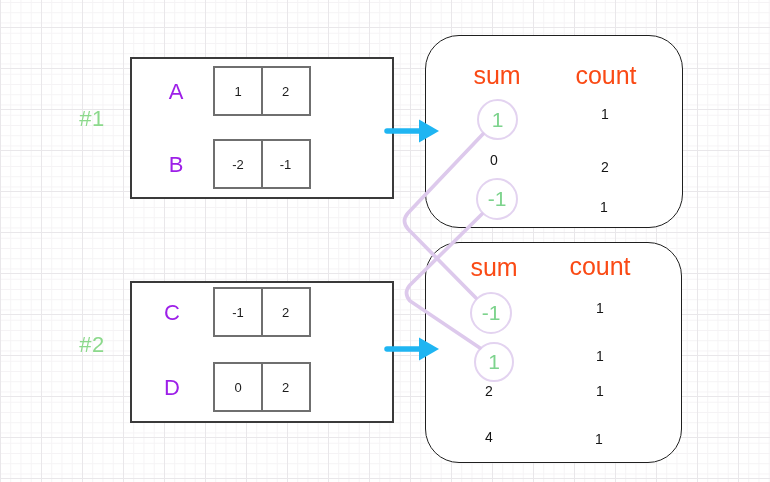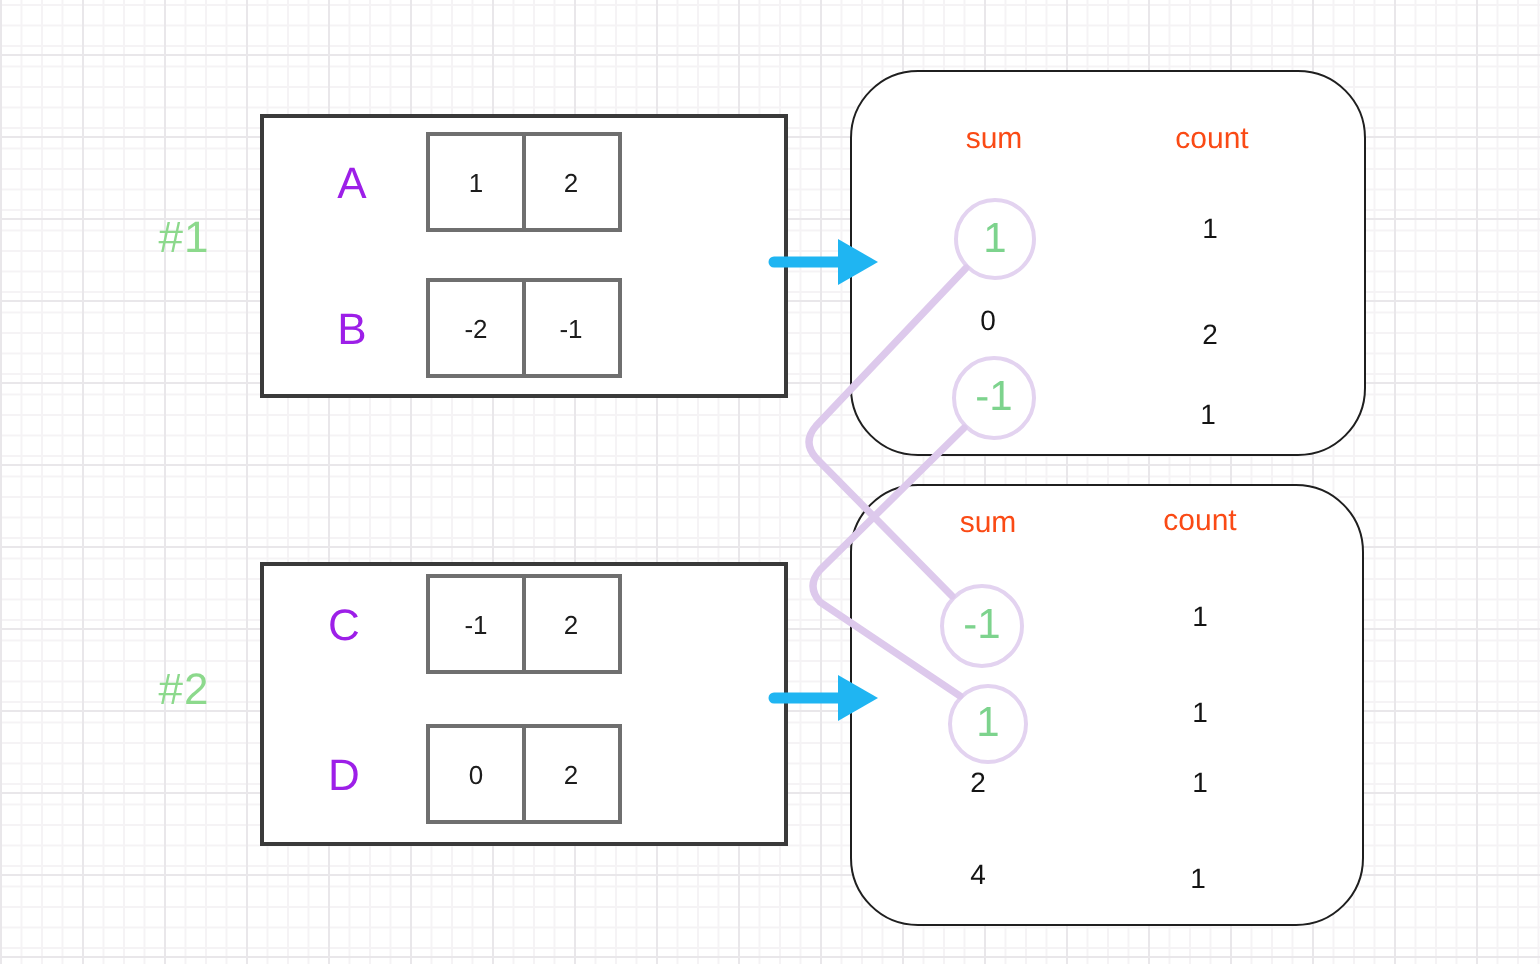--- a/index.html
+++ b/index.html
@@ -35,21 +35,21 @@
     font-size:13px;color:#1c1c1c;
   }
   .cell + .cell{margin-left:-2.5px;}
   .panel{
     position:absolute;background:#ffffff;border:1.5px solid #1f1f1f;
     border-radius:34px;box-sizing:border-box;
   }
   .panel.p1{left:425px;top:35px;width:258px;height:193px;}
   .panel.p2{left:425px;top:242px;width:257px;height:221px;}
   .hdr{
-    position:absolute;text-align:center;font-size:15px;color:#fa4a15;
+    position:absolute;text-align:center;font-size:25px;color:#fa4a15;
   }
   .val{
     position:absolute;text-align:center;font-size:14px;color:#141414;width:60px;
   }
   .circle{
     position:absolute;border:2px solid #e3d3f0;border-radius:50%;
     display:flex;align-items:center;justify-content:center;background:transparent;
     box-sizing:border-box;
   }
   .circle .green{font-size:21px;color:#7dd38d;}

